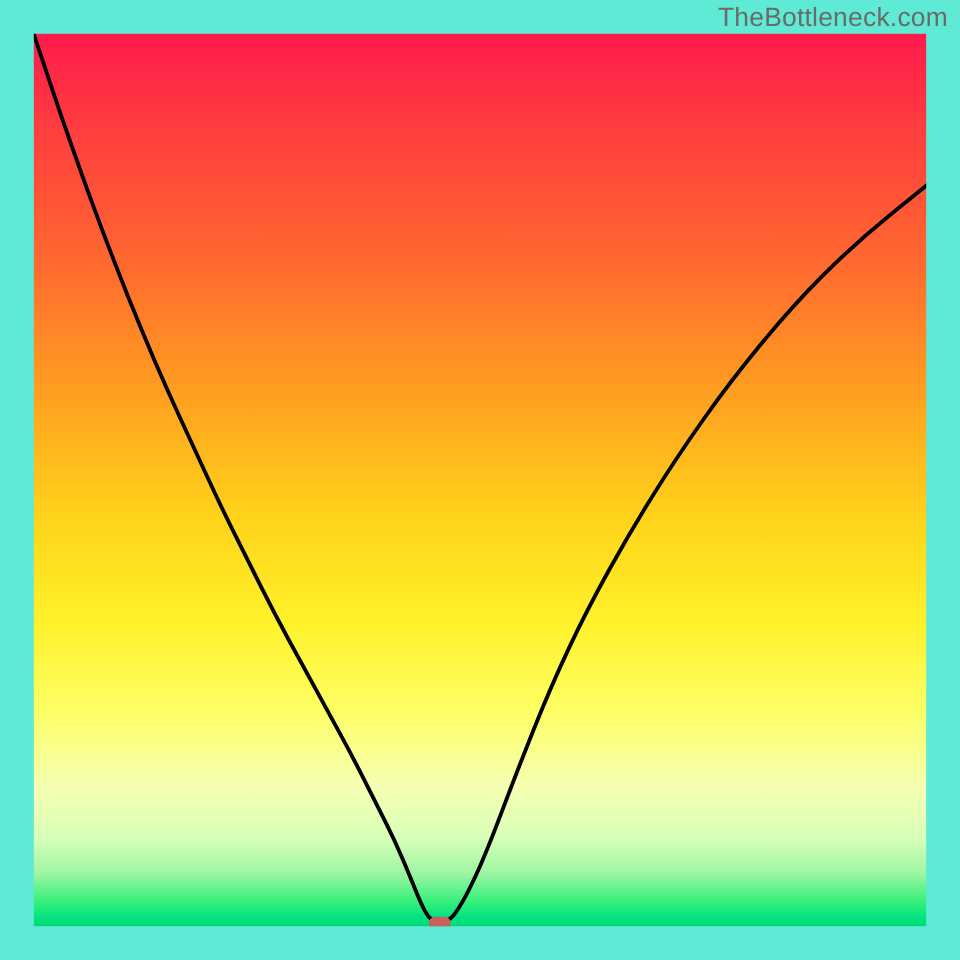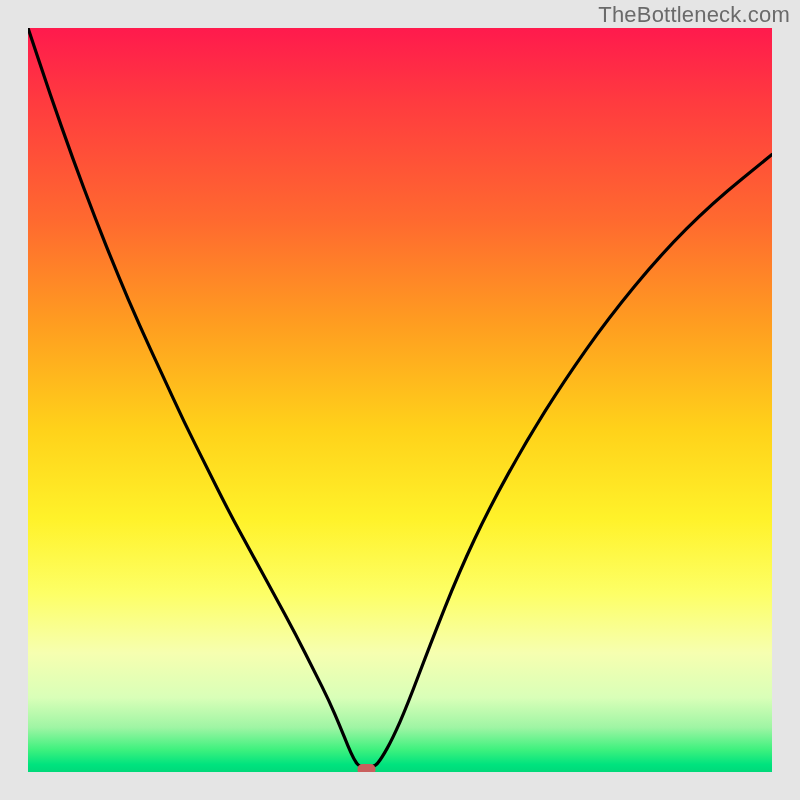--- a/index.html
+++ b/index.html
@@ -9,21 +9,21 @@
     height: 800px;
     background: #000;
     overflow: hidden;
     font-family: Arial, Helvetica, sans-serif;
   }
   .frame {
     position: absolute;
     top: 0; left: 0;
     width: 800px;
     height: 800px;
-    background: #e5e5e5;
+    background: #5eead4;
   }
   .plot {
     position: absolute;
     top: 28px;
     left: 28px;
     width: 744px;
     height: 744px;
     overflow: hidden;
   }
   .gradient {

